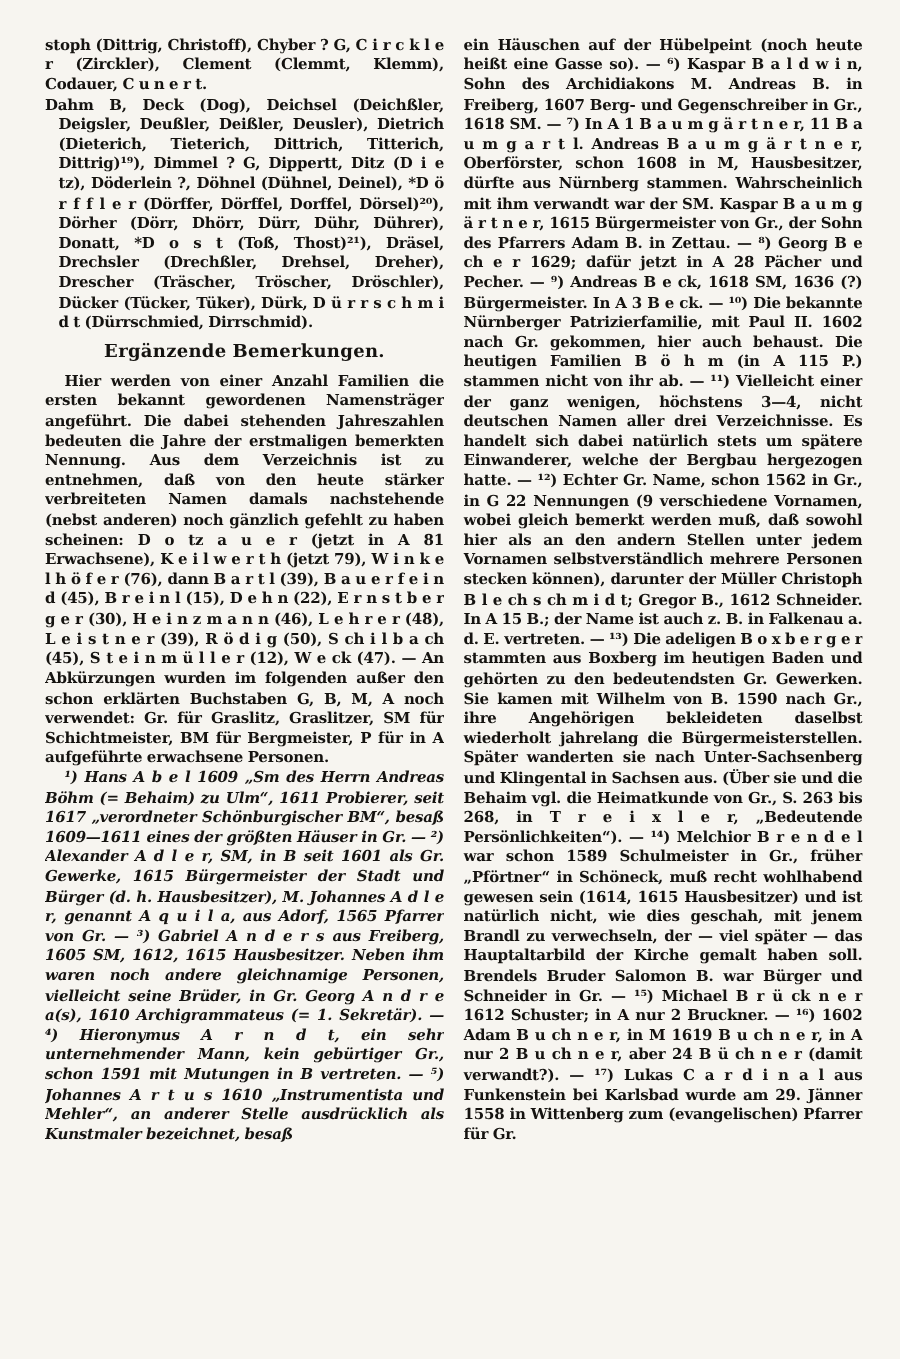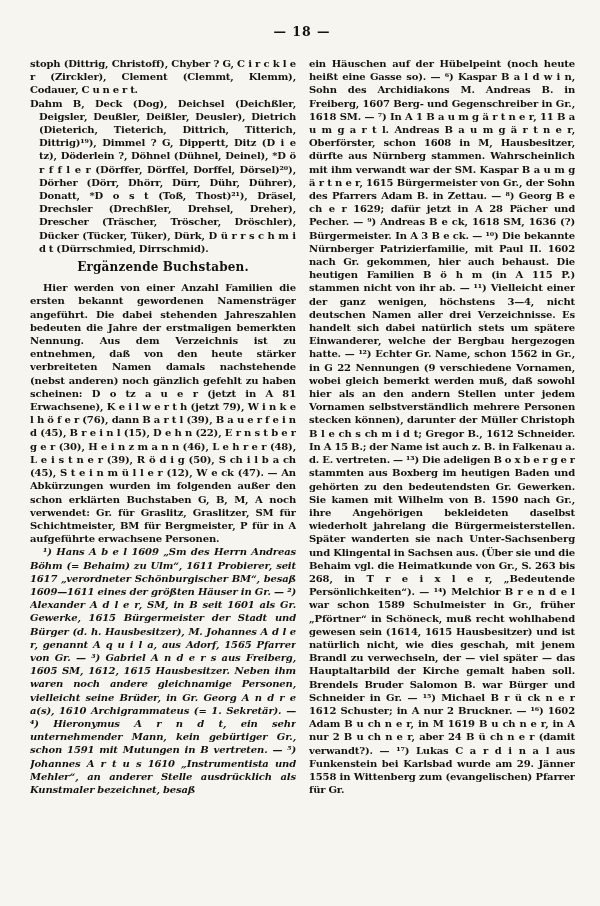--- a/index.html
+++ b/index.html
@@ -53,28 +53,27 @@
     margin: 6px 0 7px 0;
   }
   .para-indent { text-indent: 13px; margin-bottom: 6px; }
   .para-footnotes { text-indent: 13px; font-style: italic; }
 </style>
 </head>
 <body>
 
 <div class="page">
 
-  <div class="page-number">— 18 —</div>
 
   <div class="columns">
 
     <div class="col">
       <p class="para-cont">stoph (Dittrig, Christoff), Chyber ? G, C i r c k l e r (Zirckler), Clement (Clemmt, Klemm), Codauer, C u n e r t.</p>
       <p class="para-hang">Dahm B, Deck (Dog), Deichsel (Deichßler, Deigsler, Deußler, Deißler, Deusler), Dietrich (Dieterich, Tieterich, Dittrich, Titterich, Dittrig)¹⁹), Dimmel ? G, Dippertt, Ditz (D i e tz), Döderlein ?, Döhnel (Dühnel, Deinel), *D ö r f f l e r (Dörffer, Dörffel, Dorffel, Dörsel)²⁰), Dörher (Dörr, Dhörr, Dürr, Dühr, Dührer), Donatt, *D o s t (Toß, Thost)²¹), Dräsel, Drechsler (Drechßler, Drehsel, Dreher), Drescher (Träscher, Tröscher, Dröschler), Dücker (Tücker, Tüker), Dürk, D ü r r s c h m i d t (Dürrschmied, Dirrschmid).</p>
-      <h2 class="section-heading">Ergänzende Buchstaben.</h2>
+      <h2 class="section-heading">Ergänzende Bemerkungen.</h2>
       <p class="para-indent">Hier werden von einer Anzahl Familien die ersten bekannt gewordenen Namensträger angeführt. Die dabei stehenden Jahreszahlen bedeuten die Jahre der erstmaligen bemerkten Nennung. Aus dem Verzeichnis ist zu entnehmen, daß von den heute stärker verbreiteten Namen damals nachstehende (nebst anderen) noch gänzlich gefehlt zu haben scheinen: D o tz a u e r (jetzt in A 81 Erwachsene), K e i l w e r t h (jetzt 79), W i n k e l h ö f e r (76), dann B a r t l (39), B a u e r f e i n d (45), B r e i n l (15), D e h n (22), E r n s t b e r g e r (30), H e i n z m a n n (46), L e h r e r (48), L e i s t n e r (39), R ö d i g (50), S ch i l b a ch (45), S t e i n m ü l l e r (12), W e ck (47). — An Abkürzungen wurden im folgenden außer den schon erklärten Buchstaben G, B, M, A noch verwendet: Gr. für Graslitz, Graslitzer, SM für Schichtmeister, BM für Bergmeister, P für in A aufgeführte erwachsene Personen.</p>
       <p class="para-footnotes">¹) Hans A b e l 1609 „Sm des Herrn Andreas Böhm (= Behaim) zu Ulm“, 1611 Probierer, seit 1617 „verordneter Schönburgischer BM“, besaß 1609—1611 eines der größten Häuser in Gr. — ²) Alexander A d l e r, SM, in B seit 1601 als Gr. Gewerke, 1615 Bürgermeister der Stadt und Bürger (d. h. Hausbesitzer), M. Johannes A d l e r, genannt A q u i l a, aus Adorf, 1565 Pfarrer von Gr. — ³) Gabriel A n d e r s aus Freiberg, 1605 SM, 1612, 1615 Hausbesitzer. Neben ihm waren noch andere gleichnamige Personen, vielleicht seine Brüder, in Gr. Georg A n d r e a(s), 1610 Archigrammateus (= 1. Sekretär). — ⁴) Hieronymus A r n d t, ein sehr unternehmender Mann, kein gebürtiger Gr., schon 1591 mit Mutungen in B vertreten. — ⁵) Johannes A r t u s 1610 „Instrumentista und Mehler“, an anderer Stelle ausdrücklich als Kunstmaler bezeichnet, besaß</p>
     </div>
 
     <div class="col">
       <p>ein Häuschen auf der Hübelpeint (noch heute heißt eine Gasse so). — ⁶) Kaspar B a l d w i n, Sohn des Archidiakons M. Andreas B. in Freiberg, 1607 Berg- und Gegenschreiber in Gr., 1618 SM. — ⁷) In A 1 B a u m g ä r t n e r, 11 B a u m g a r t l. Andreas B a u m g ä r t n e r, Oberförster, schon 1608 in M, Hausbesitzer, dürfte aus Nürnberg stammen. Wahrscheinlich mit ihm verwandt war der SM. Kaspar B a u m g ä r t n e r, 1615 Bürgermeister von Gr., der Sohn des Pfarrers Adam B. in Zettau. — ⁸) Georg B e ch e r 1629; dafür jetzt in A 28 Pächer und Pecher. — ⁹) Andreas B e ck, 1618 SM, 1636 (?) Bürgermeister. In A 3 B e ck. — ¹⁰) Die bekannte Nürnberger Patrizierfamilie, mit Paul II. 1602 nach Gr. gekommen, hier auch behaust. Die heutigen Familien B ö h m (in A 115 P.) stammen nicht von ihr ab. — ¹¹) Vielleicht einer der ganz wenigen, höchstens 3—4, nicht deutschen Namen aller drei Verzeichnisse. Es handelt sich dabei natürlich stets um spätere Einwanderer, welche der Bergbau hergezogen hatte. — ¹²) Echter Gr. Name, schon 1562 in Gr., in G 22 Nennungen (9 verschiedene Vornamen, wobei gleich bemerkt werden muß, daß sowohl hier als an den andern Stellen unter jedem Vornamen selbstverständlich mehrere Personen stecken können), darunter der Müller Christoph B l e ch s ch m i d t; Gregor B., 1612 Schneider. In A 15 B.; der Name ist auch z. B. in Falkenau a. d. E. vertreten. — ¹³) Die adeligen B o x b e r g e r stammten aus Boxberg im heutigen Baden und gehörten zu den bedeutendsten Gr. Gewerken. Sie kamen mit Wilhelm von B. 1590 nach Gr., ihre Angehörigen bekleideten daselbst wiederholt jahrelang die Bürgermeisterstellen. Später wanderten sie nach Unter-Sachsenberg und Klingental in Sachsen aus. (Über sie und die Behaim vgl. die Heimatkunde von Gr., S. 263 bis 268, in T r e i x l e r, „Bedeutende Persönlichkeiten“). — ¹⁴) Melchior B r e n d e l war schon 1589 Schulmeister in Gr., früher „Pförtner“ in Schöneck, muß recht wohlhabend gewesen sein (1614, 1615 Hausbesitzer) und ist natürlich nicht, wie dies geschah, mit jenem Brandl zu verwechseln, der — viel später — das Hauptaltarbild der Kirche gemalt haben soll. Brendels Bruder Salomon B. war Bürger und Schneider in Gr. — ¹⁵) Michael B r ü ck n e r 1612 Schuster; in A nur 2 Bruckner. — ¹⁶) 1602 Adam B u ch n e r, in M 1619 B u ch n e r, in A nur 2 B u ch n e r, aber 24 B ü ch n e r (damit verwandt?). — ¹⁷) Lukas C a r d i n a l aus Funkenstein bei Karlsbad wurde am 29. Jänner 1558 in Wittenberg zum (evangelischen) Pfarrer für Gr.</p>
     </div>
 
   </div>
 

